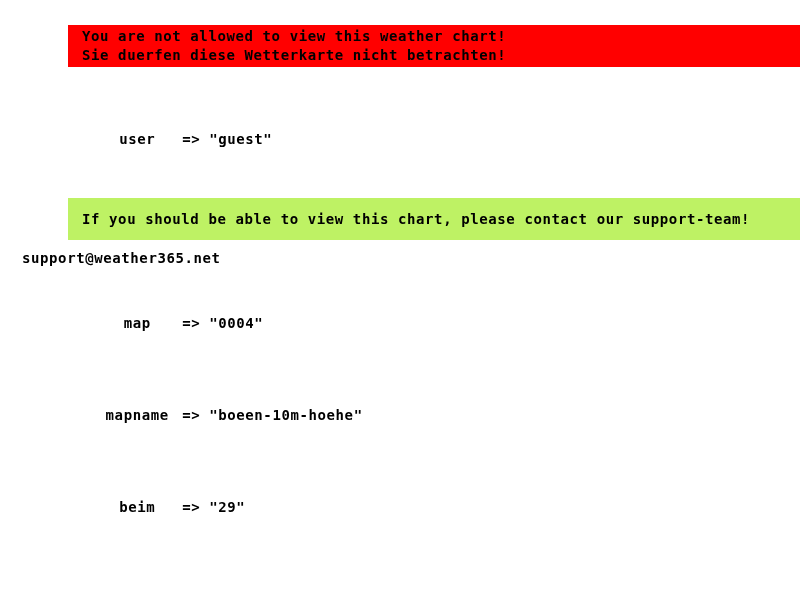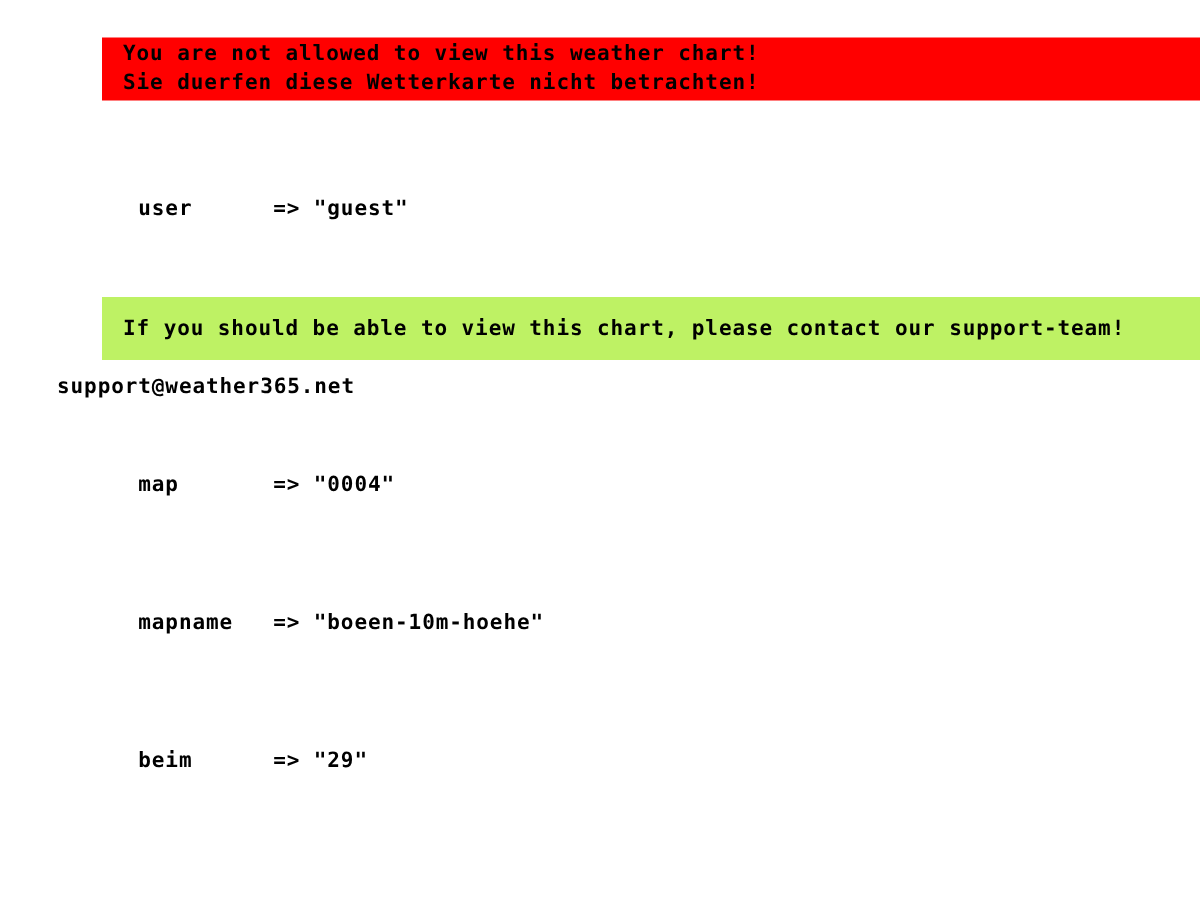--- a/index.html
+++ b/index.html
@@ -49,32 +49,33 @@
     top: 77px;
     white-space: pre;
   }
   .kv-row {
     line-height: 20px;
   }
   .kv-key {
     display: inline-block;
     width: 90px;
     white-space: pre;
+    text-align: center;
   }
   .kv-arrow {
     display: inline-block;
     width: 27px;
     white-space: pre;
   }
   .kv-value {
     white-space: pre;
   }
   .footer {
     position: absolute;
-    left: 38px;
+    left: 22px;
     top: 248px;
     width: 737px;
     display: flex;
     justify-content: space-between;
     line-height: 20px;
     white-space: pre;
   }
 </style>
 </head>
 <body>

